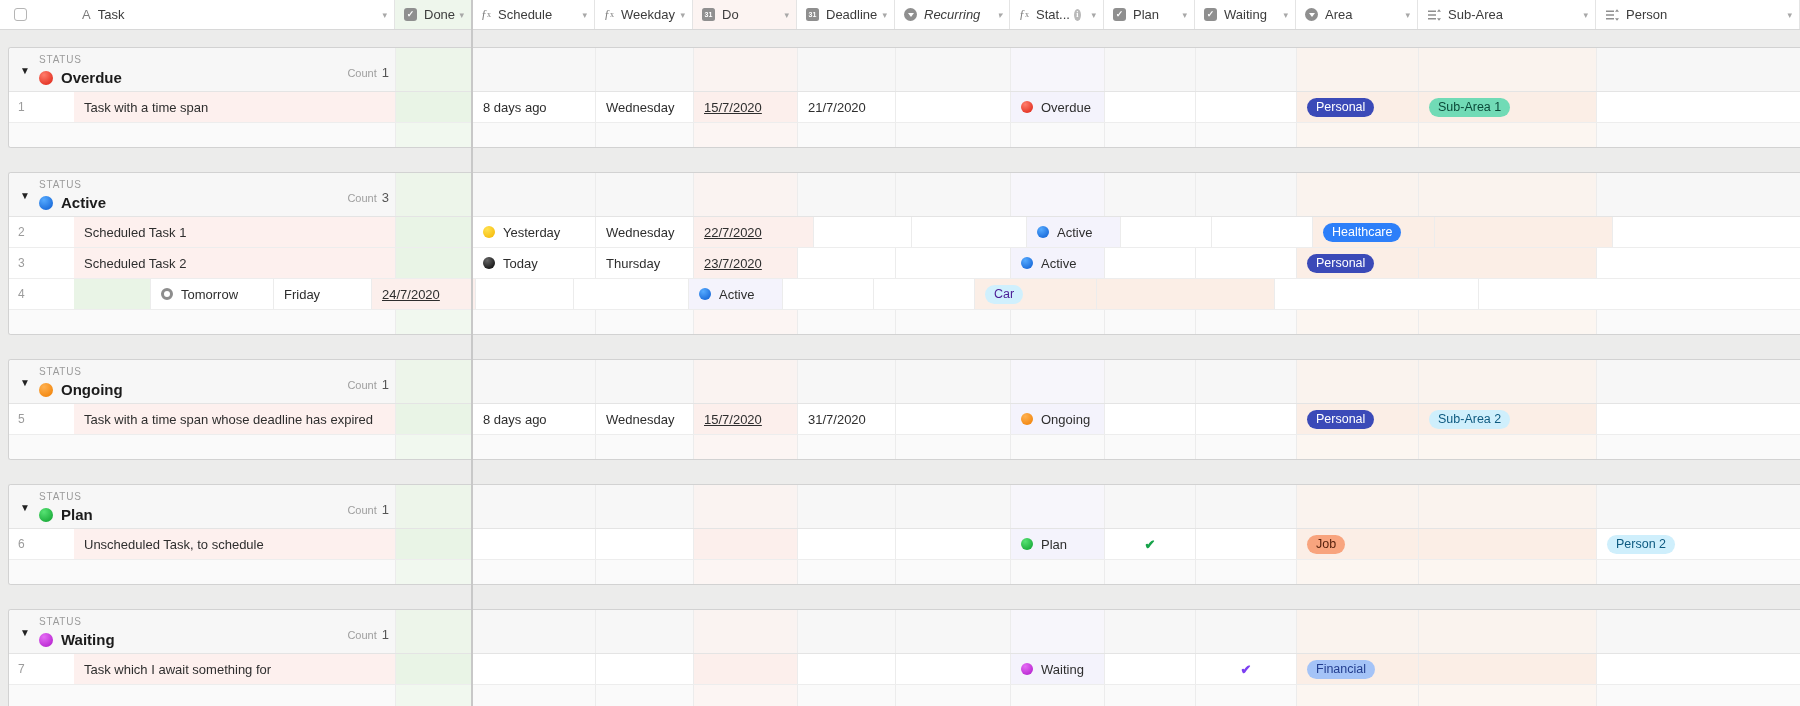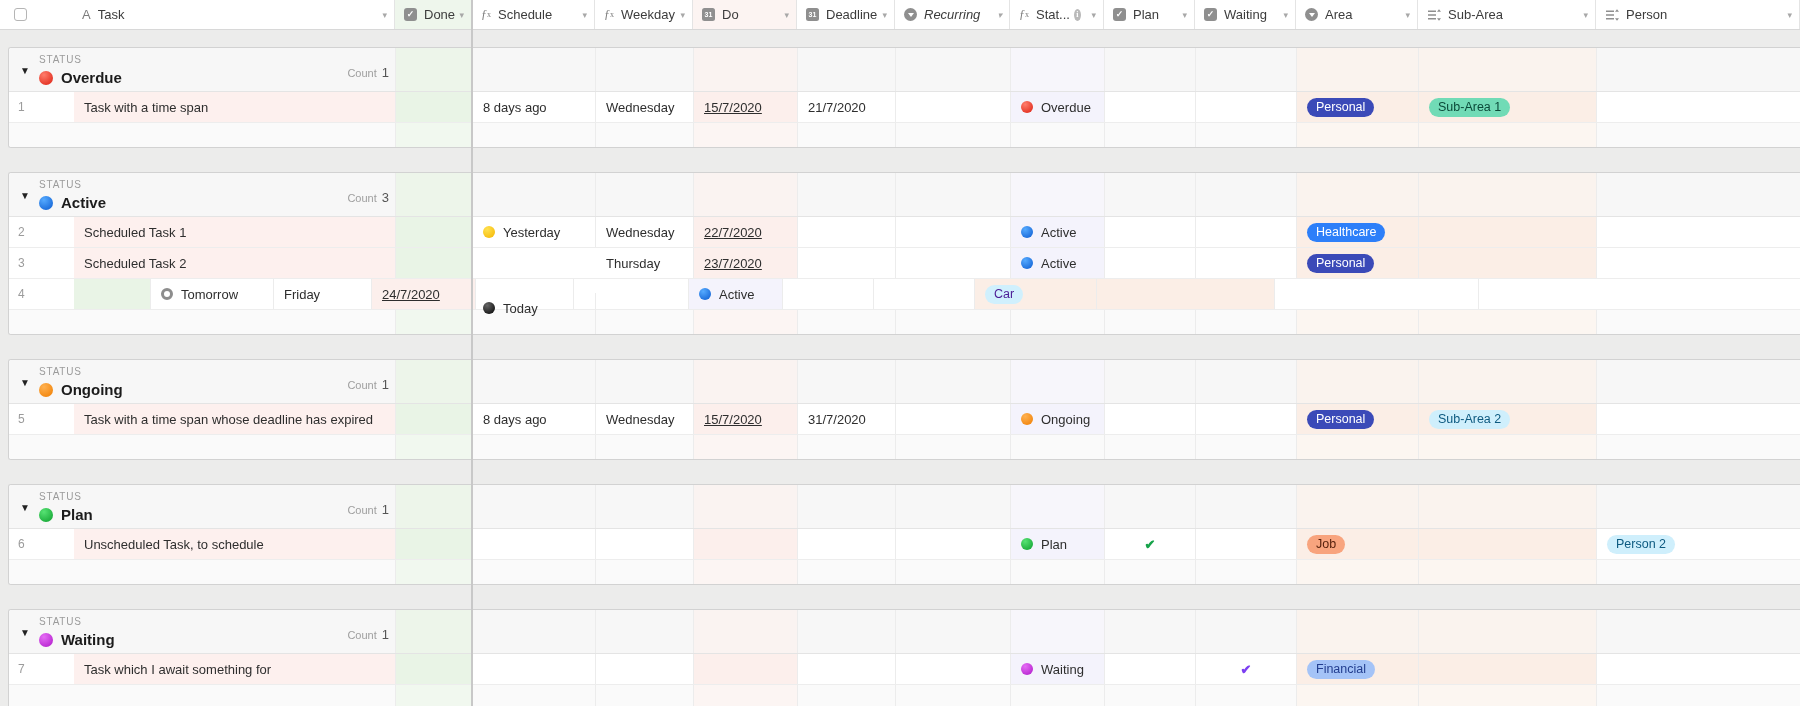--- a/index.html
+++ b/index.html
@@ -272,21 +272,21 @@
             <span>Scheduled Task 1</span>
           </div>
           <div class="cell c-done" style="width: 77px;"></div>
           <div class="cell c-schedule" style="width: 123px;">
             <span class="dot" style="background: radial-gradient(circle at 35% 28%, rgb(255, 225, 79), rgb(245, 181, 0));"></span>
             <span>Yesterday</span>
           </div>
           <div class="cell c-weekday" style="width: 98px;">
             <span>Wednesday</span>
           </div>
-          <div class="cell c-do" style="width: 104px;">
+          <div class="cell c-do" style="width: 120px;">
             <span>22/7/2020</span>
           </div>
           <div class="cell c-deadline" style="width: 98px;"></div>
           <div class="cell c-recurring" style="width: 115px;"></div>
           <div class="cell c-stat" style="width: 94px;">
             <span class="dot" style="background: radial-gradient(circle at 35% 28%, rgb(85, 170, 255), rgb(11, 91, 208));"></span>
             <span>Active</span>
           </div>
           <div class="cell c-plan" style="width: 91px;"></div>
           <div class="cell c-waiting" style="width: 101px;"></div>
@@ -299,21 +299,21 @@
           <div class="cell c-person" style="width: 204px;"></div>
         </div>
         <div class="drow">
           <div class="cell c-rn" style="width: 65px;">
             <span>3</span>
           </div>
           <div class="cell c-task" style="width: 322px;">
             <span>Scheduled Task 2</span>
           </div>
           <div class="cell c-done" style="width: 77px;"></div>
-          <div class="cell c-schedule" style="width: 123px; margin-top: 45px;">
+          <div class="cell c-schedule" style="width: 123px;">
             <span class="dot" style="background: radial-gradient(circle at 35% 28%, rgb(102, 102, 102), rgb(0, 0, 0));"></span>
             <span>Today</span>
           </div>
           <div class="cell c-weekday" style="width: 98px;">
             <span>Thursday</span>
           </div>
           <div class="cell c-do" style="width: 104px;">
             <span>23/7/2020</span>
           </div>
           <div class="cell c-deadline" style="width: 98px;"></div>

